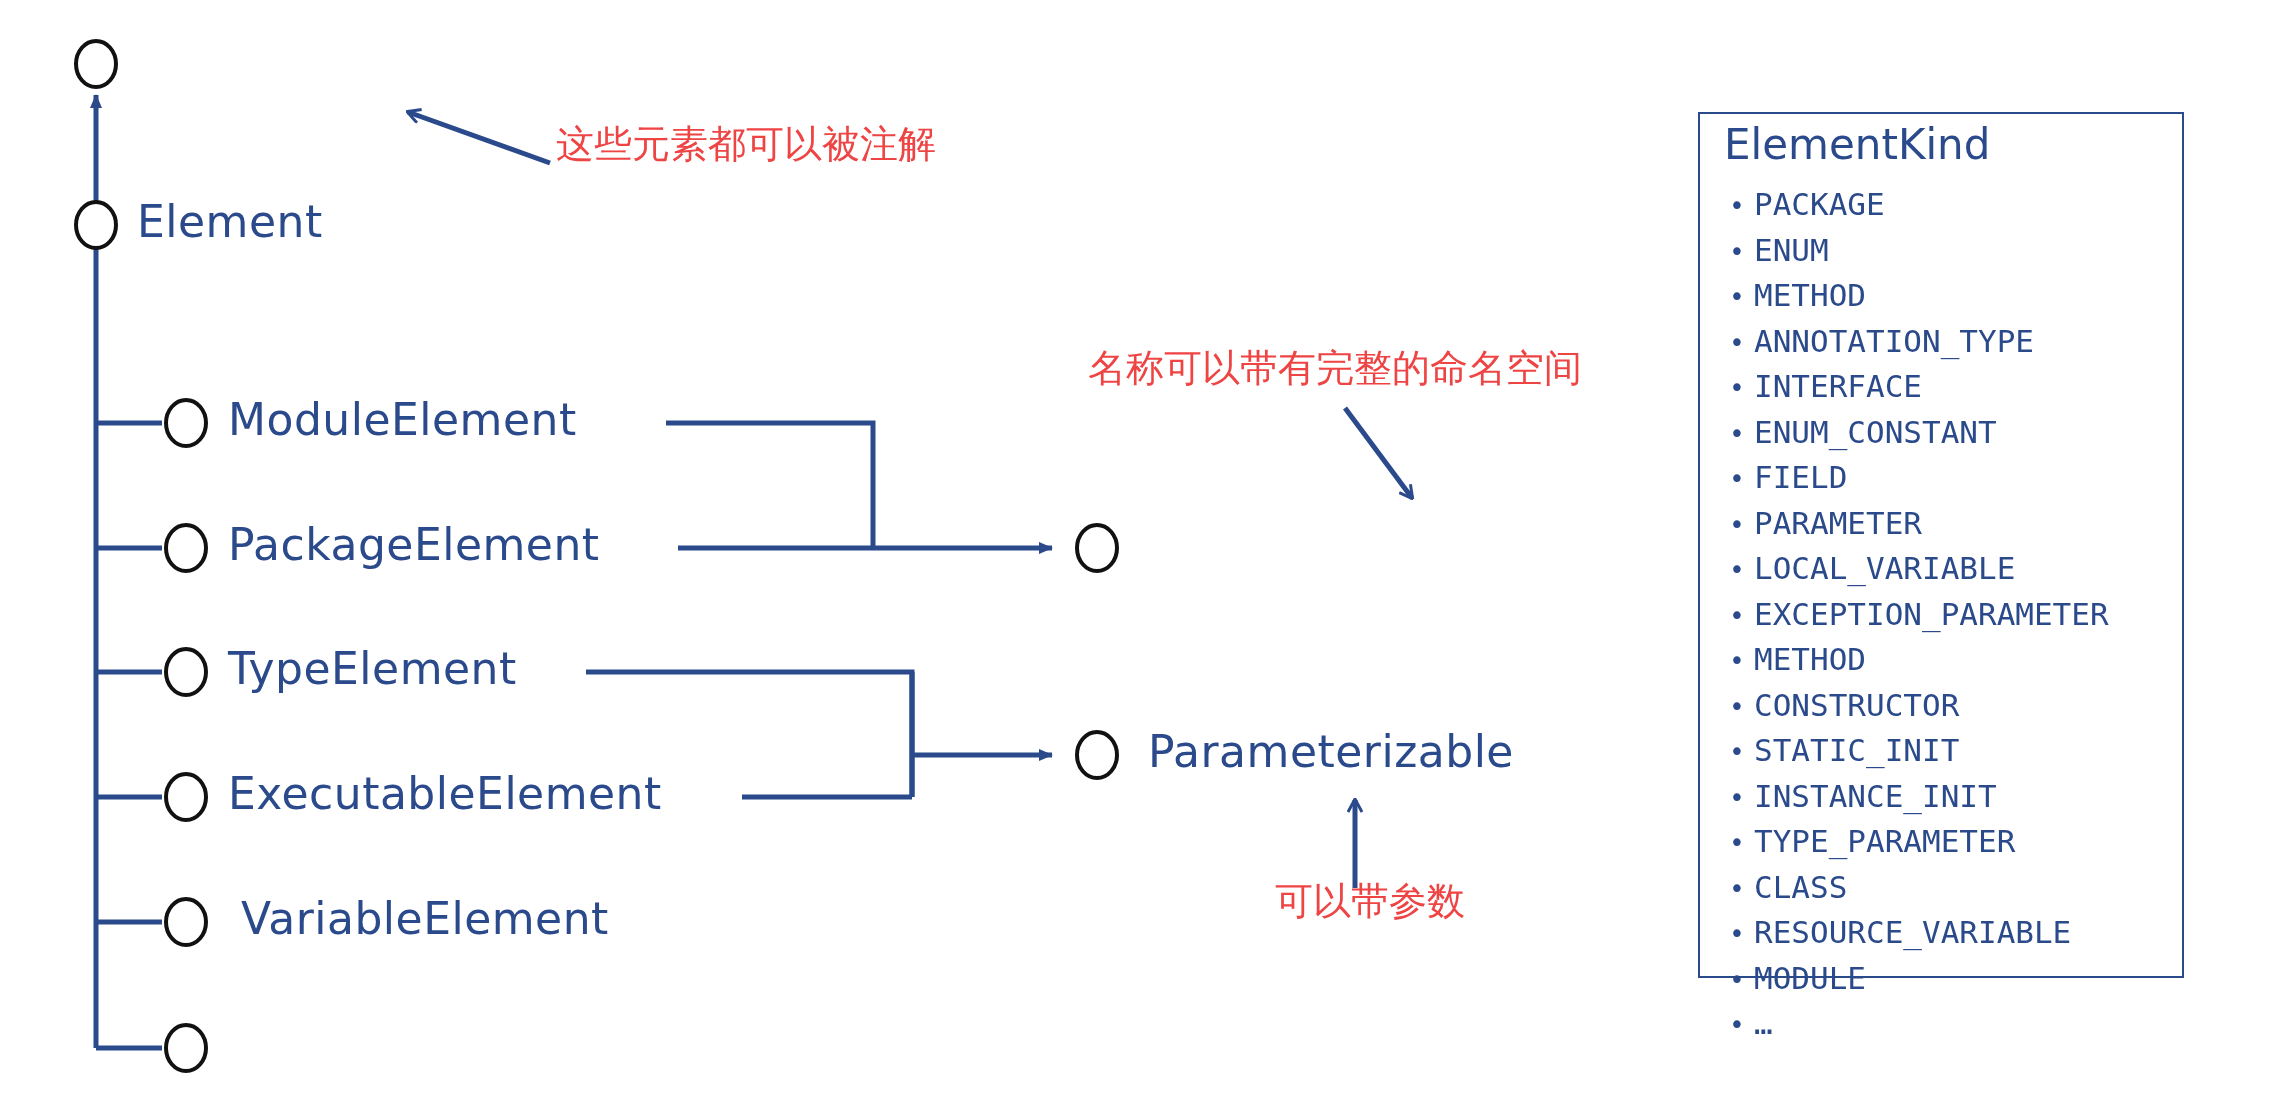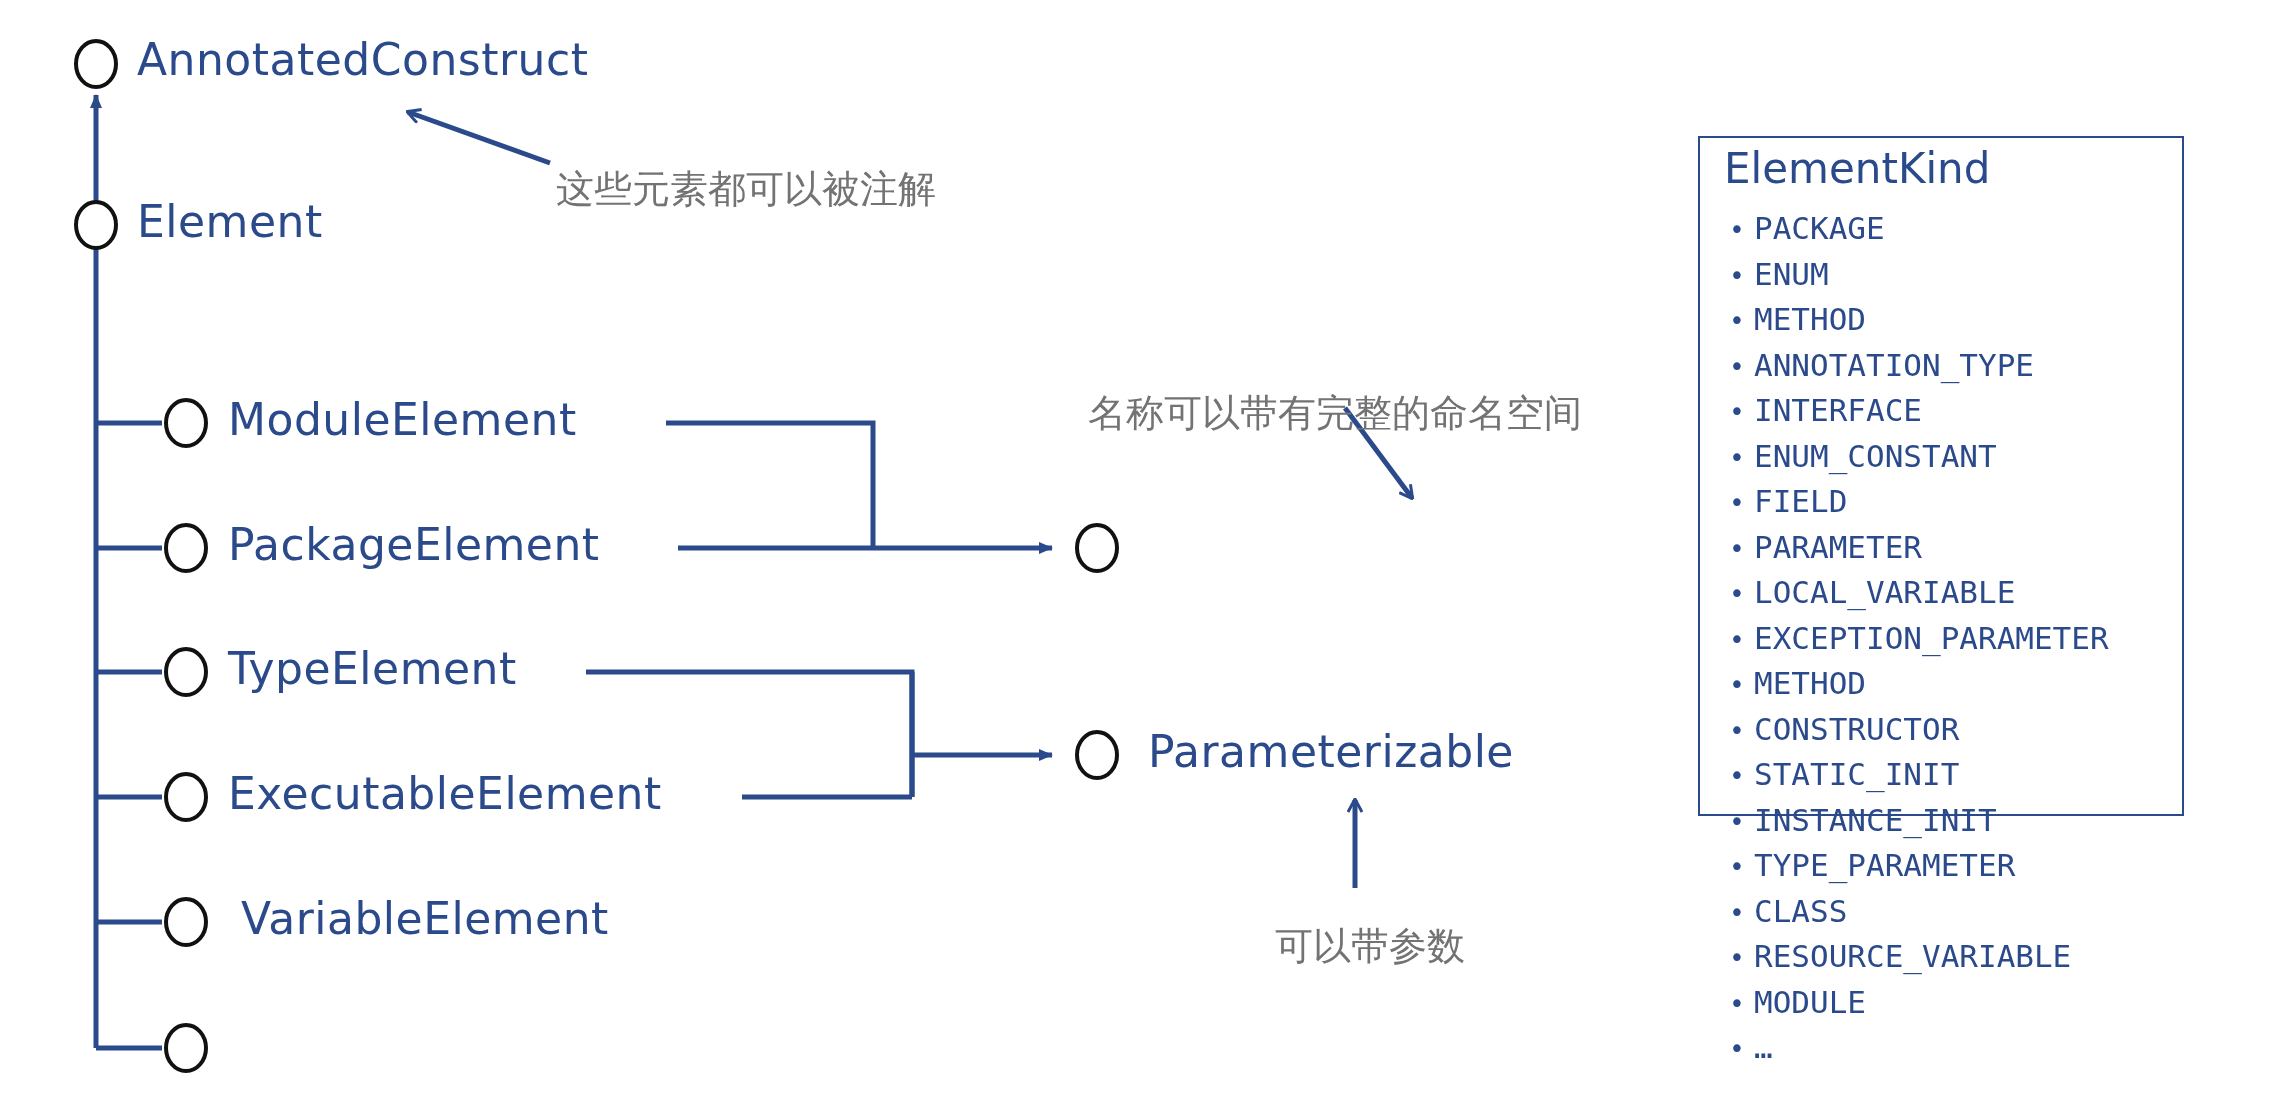--- a/index.html
+++ b/index.html
@@ -28,37 +28,35 @@
     position: absolute;
     color: #2b4a8b;
     font-family: "DejaVu Sans", sans-serif;
     font-size: 44px;
     line-height: 1;
     white-space: nowrap;
     letter-spacing: 0.5px;
   }
   .anno {
     position: absolute;
-    color: #737373;
-    font-family: Liberation Serif, serif;
+    color: #ef4444;
+    font-family: Liberation Mono, monospace;
     font-size: 38px;
     line-height: 1;
     white-space: nowrap;
-    margin-top: 42px;
   }
   #kind-panel {
     position: absolute;
     left: 1698px;
     top: 112px;
     width: 486px;
-    height: 680px;
+    height: 866px;
     border: 2px solid #2b4a8b;
     background: #ffffff;
     box-sizing: border-box;
-    margin-top: 24px;
   }
   #kind-title {
     position: absolute;
     left: 24px;
     top: 10px;
     color: #2b4a8b;
     font-family: "DejaVu Sans", sans-serif;
     font-size: 42px;
     line-height: 1;
     white-space: nowrap;
@@ -146,21 +144,20 @@
       <ellipse cx="1097" cy="755" rx="20" ry="23" fill="#ffffff" stroke="#111111" stroke-width="4"></ellipse>
     </g>
 
     <g>
       <line x1="550" y1="163" x2="408" y2="112" stroke="#2b4a8b" stroke-width="5" marker-end="url(#thinArrow)"></line>
       <line x1="1345" y1="408" x2="1412" y2="498" stroke="#2b4a8b" stroke-width="5" marker-end="url(#thinArrow)"></line>
       <line x1="1355" y1="888" x2="1355" y2="800" stroke="#2b4a8b" stroke-width="5" marker-end="url(#thinArrow)"></line>
     </g>
   </svg>
 
-  <div class="node-label" style="left:137px; top:38px;">AnnotatedConstruct</div>
 
   <div class="node-label" style="left:137px; top:200px;">Element</div>
 
   <div class="node-label" style="left:228px; top:398px;">ModuleElement</div>
 
   <div class="node-label" style="left:228px; top:523px;">PackageElement</div>
 
   <div class="node-label" style="left:228px; top:647px;">TypeElement</div>
 
   <div class="node-label" style="left:228px; top:772px;">ExecutableElement</div>

